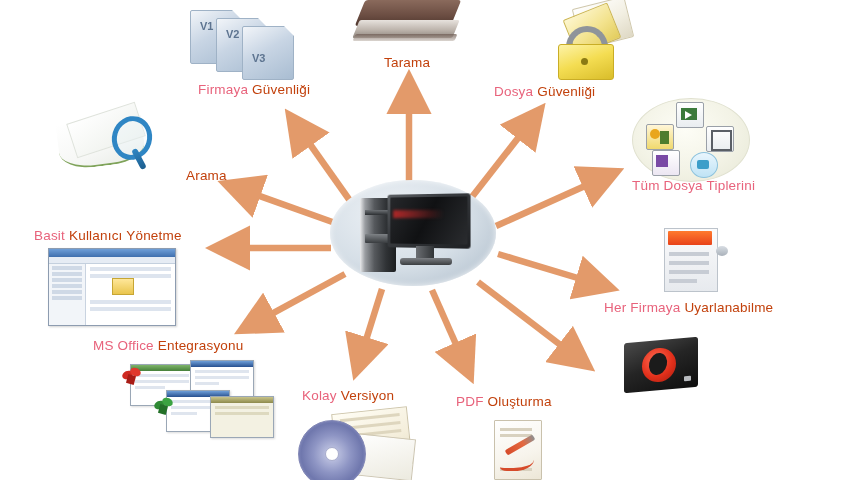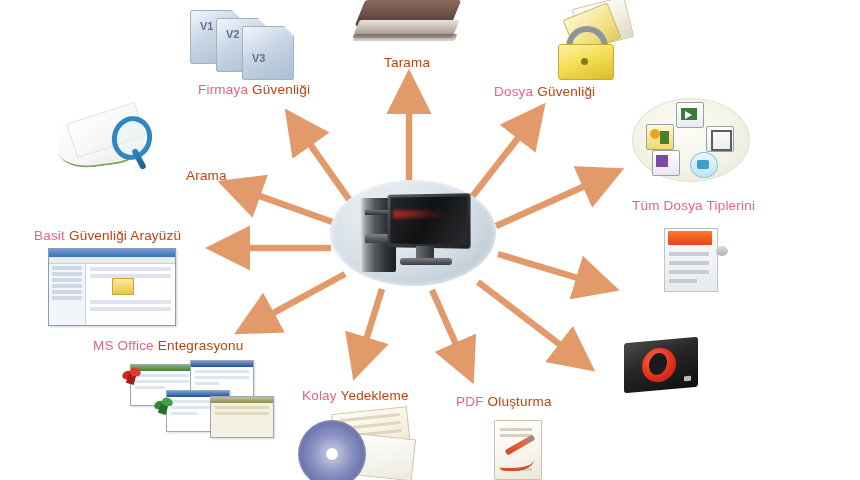--- a/index.html
+++ b/index.html
@@ -27,21 +27,21 @@
     position: absolute;
     font-size: 13.5px;
     line-height: 15px;
     letter-spacing: 0.2px;
     white-space: nowrap;
     color: #3d3d3d;
     filter: blur(0.25px);
   }
   .node-label .hl { color: #e8637c; }
   .node-label .dk { color: #c2410c; }
-  .node-label.two-line { white-space: normal; line-height: 16px; margin-top: 20px; }
+  .node-label.two-line { white-space: normal; line-height: 16px; }
 
   
   .icon {
     position: absolute;
   }
 
   
   #hub {
     position: absolute;
     left: 330px; top: 180px;
@@ -433,20 +433,23 @@
 
   <div class="icon formgrp" style="left:664px; top:228px; width:60px; height:66px;">
     <div class="page"></div>
     <div class="hdr"></div>
     <div class="ln" style="top:24px; width:40px;"></div>
     <div class="ln" style="top:33px; width:40px;"></div>
     <div class="ln" style="top:42px; width:40px;"></div>
     <div class="ln" style="top:51px; width:28px;"></div>
     <div class="dot"></div>
   </div>
+  <div class="node-label" style="left:604px; top:300px;">
+    <span class="hl">Her Firmaya</span><span class="dk"> Uyarlanabilme</span>
+  </div>
 
   <div class="icon taskgrp" style="left:624px; top:340px; width:80px; height:56px;">
     <div class="hd"></div>
     <div class="circle"></div>
     <div class="crescent"></div>
     <div class="led"></div>
   </div>
 
   <div class="icon pdfdoc" style="left:494px; top:420px; width:50px; height:60px;">
     <div class="sheet"></div>
@@ -464,21 +467,21 @@
     <div class="sleeve">
       <div class="ln"></div>
         <div class="ln"></div>
         <div class="ln"></div>
     </div>
     <div class="sleeve2"></div>
     <div class="disc"></div>
     <div class="hole"></div>
   </div>
   <div class="node-label" style="left:302px; top:388px;">
-    <span class="hl">Kolay</span><span class="dk"> Yedekleme</span>
+    <span class="hl">Kolay</span><span class="dk"> Versiyon</span>
   </div>
 
   <div class="icon msoffice" style="left:118px; top:358px; width:155px; height:82px;">
     <div class="w" style="left:12px; top:6px;">
       <div class="cap" style="background:linear-gradient(180deg,#7fb56a,#46803a);"></div>
       <div class="ln"></div>
         <div class="ln"></div>
         <div class="ln" style="width:30px;"></div>
     </div>
     <div class="w" style="left:72px; top:2px;">
@@ -528,21 +531,21 @@
       <div class="right">
         <div class="rowline"></div>
           <div class="rowline"></div>
         <div class="folderic"></div>
         <div class="rowline" style="margin-top:22px;"></div>
         <div class="rowline"></div>
       </div>
     </div>
   </div>
   <div class="node-label" style="left:34px; top:228px;">
-    <span class="hl">Basit</span><span class="dk"> Güvenliği Arayüzü</span>
+    <span class="hl">Basit</span><span class="dk"> Kullanıcı Yönetme</span>
   </div>
 
   <div class="icon searchgrp" style="left:58px; top:110px; width:96px; height:68px;">
     <div class="page"></div>
     <div class="page2"></div>
     <div class="lens"></div>
     <div class="handle"></div>
   </div>
   <div class="node-label" style="left:186px; top:168px;">
     <span class="hl"></span><span class="dk">Arama</span>

